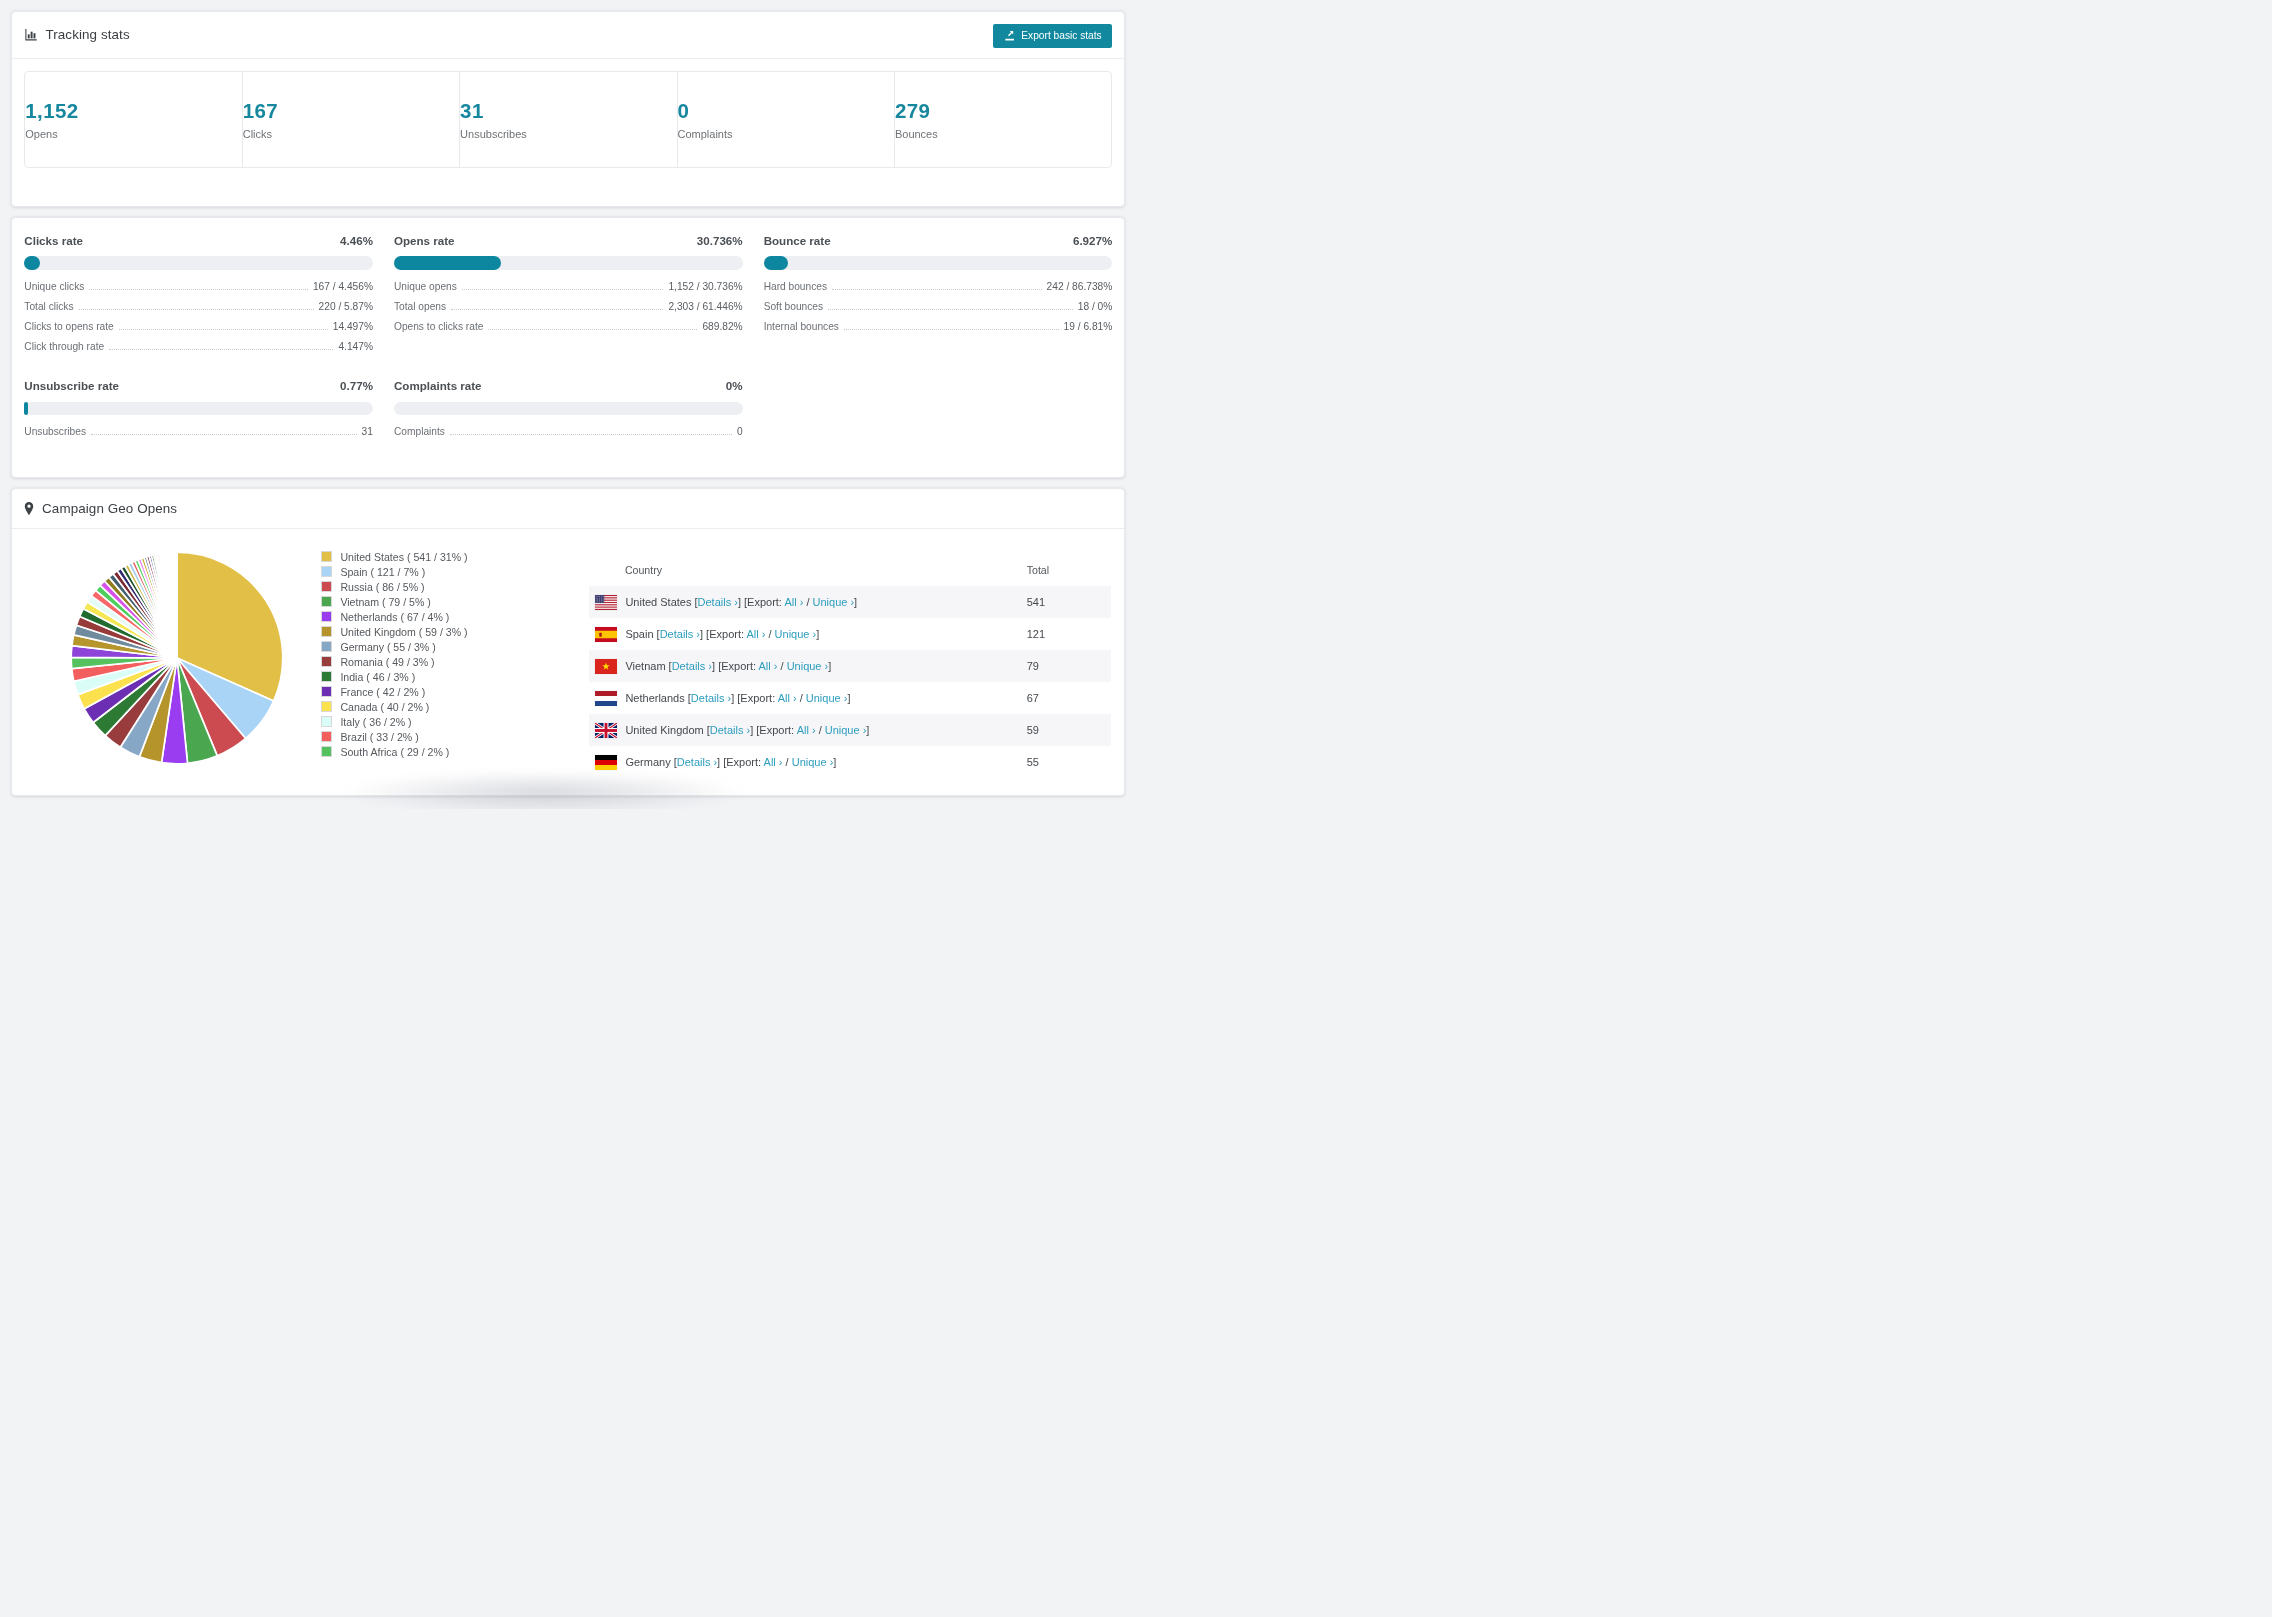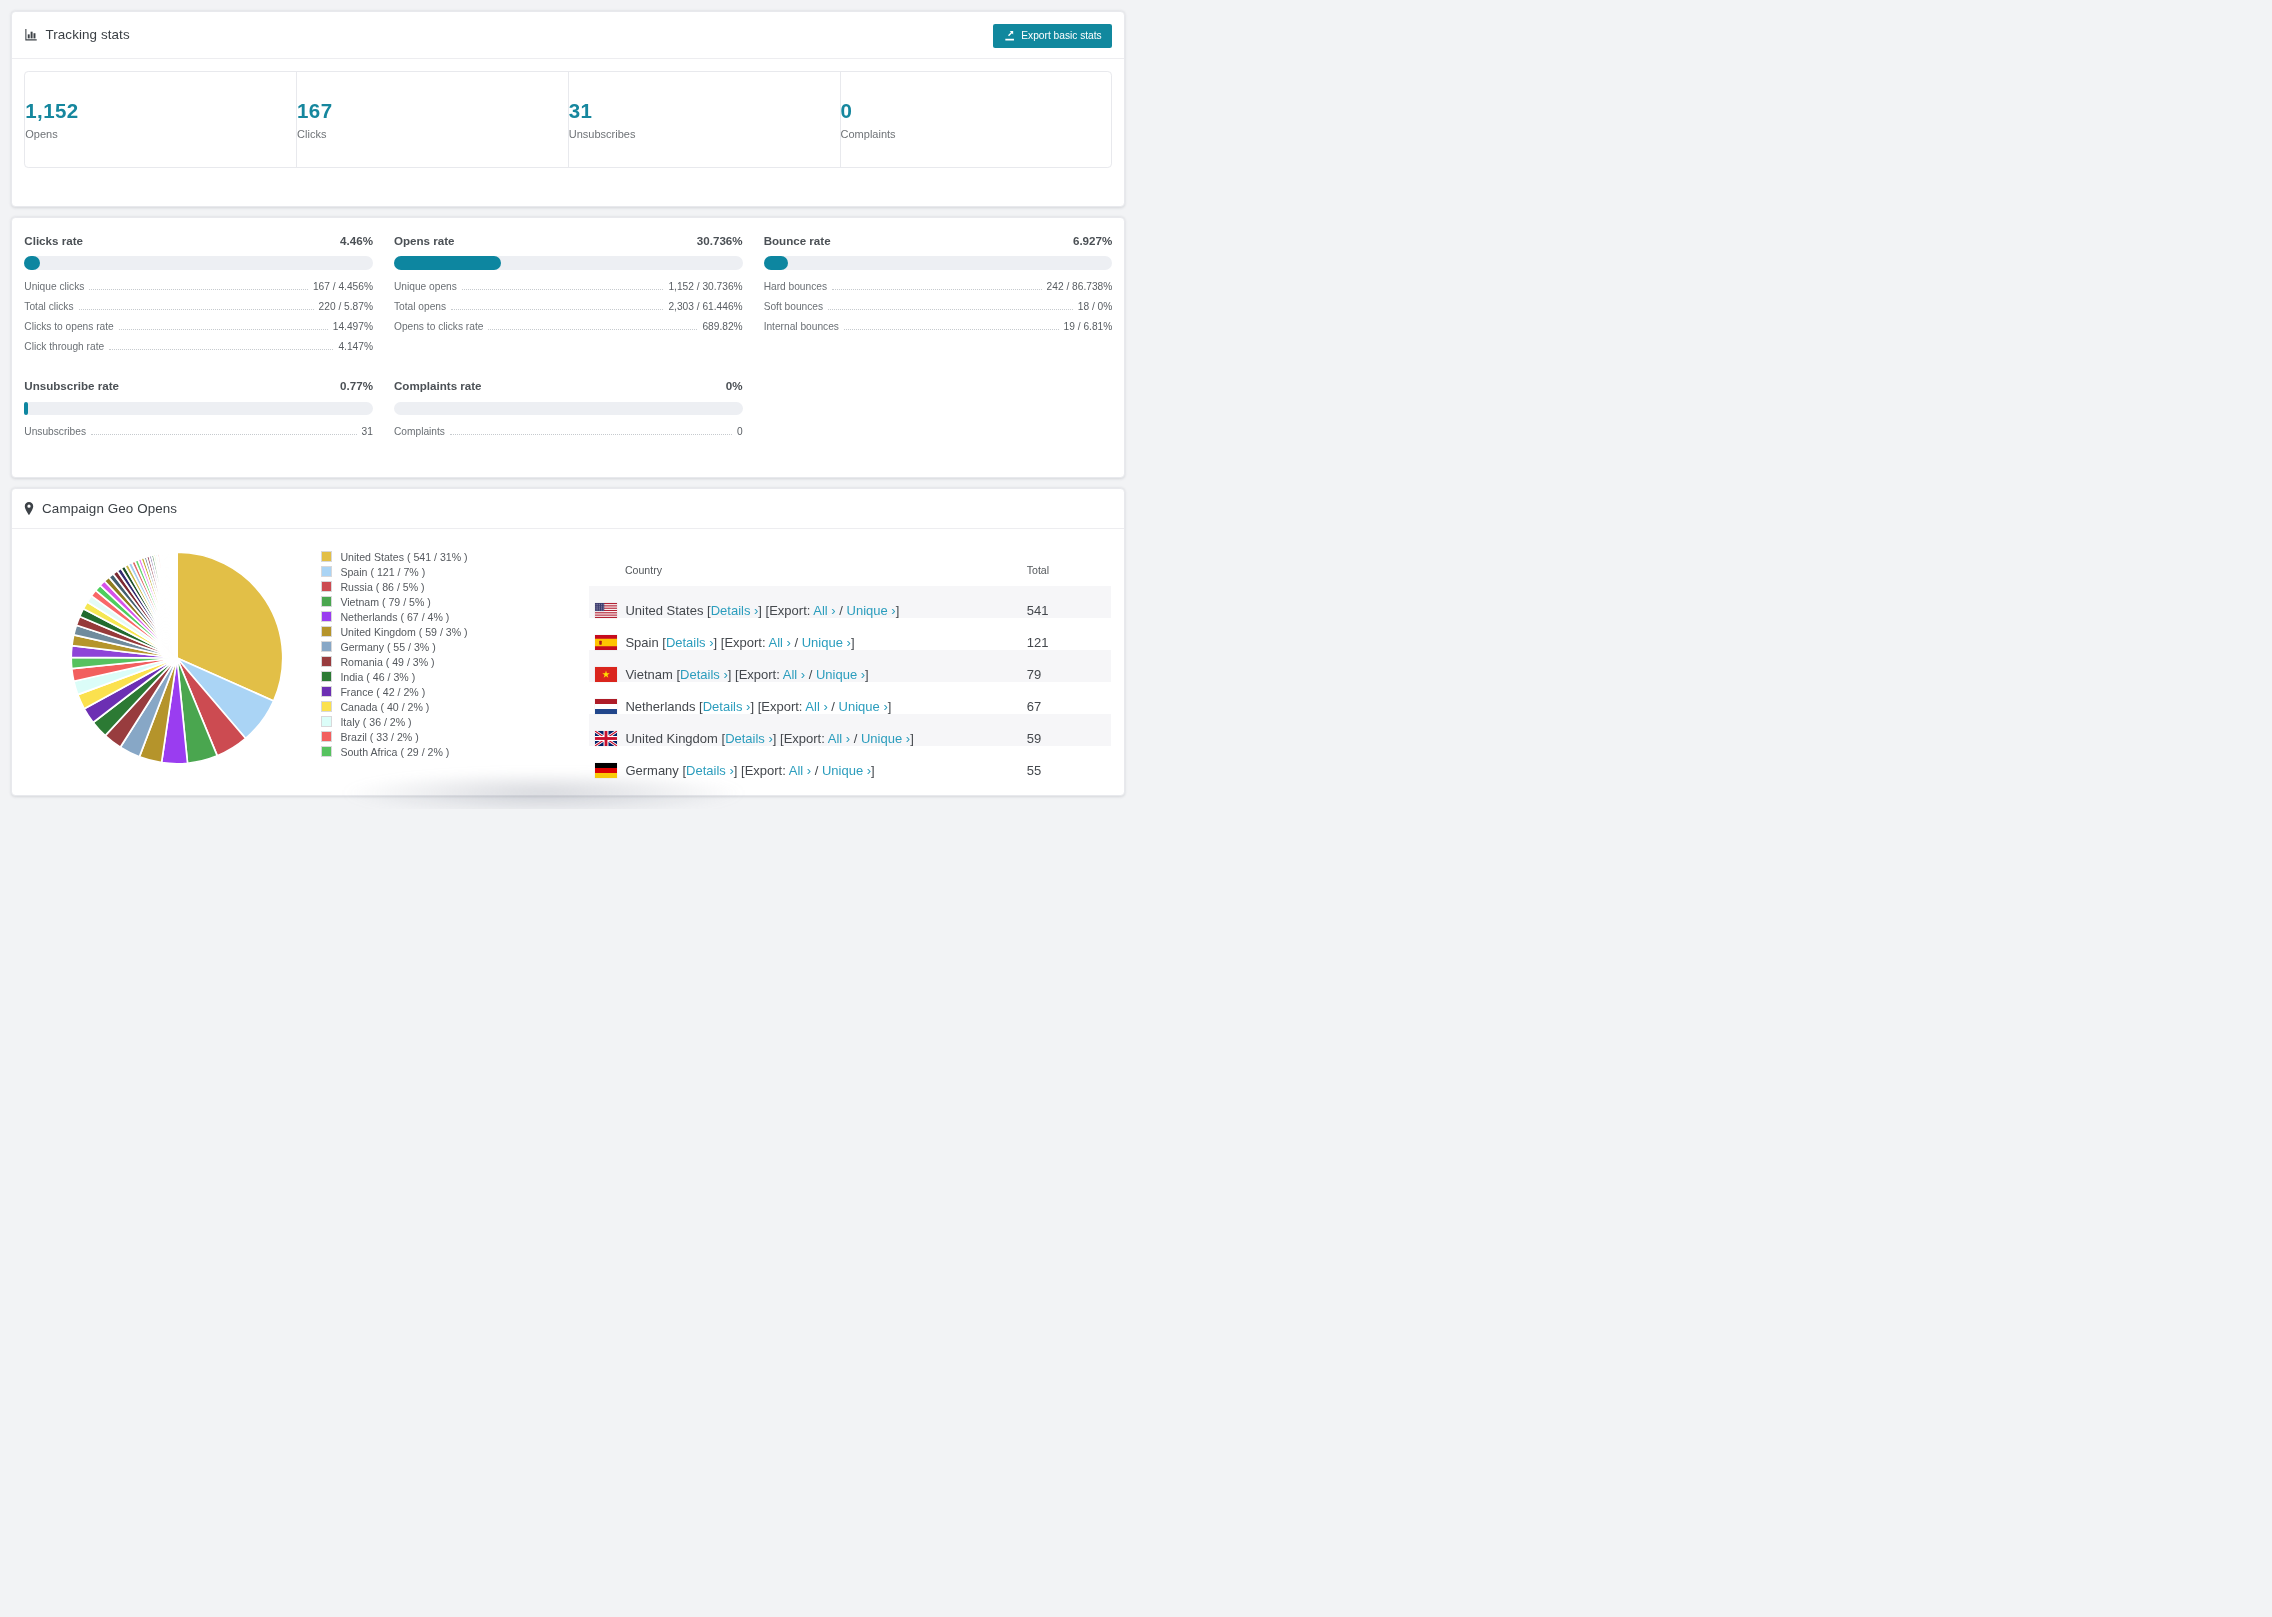--- a/index.html
+++ b/index.html
@@ -47,21 +47,21 @@
   #legend { position:absolute; left:309px; top:20px; list-style:none; }
   .legend-item { display:flex; align-items:center; height:15px; cursor:pointer; }
   .swatch { width:10.6px; height:10.6px; border:1.4px solid #d8d8da; margin-right:8.5px; flex:none; }
   .legend-label { font-size:10.6px; color:#55595e; white-space:nowrap; }
 
   .geo-table { position:absolute; left:577px; top:25.4px; width:522px; }
   .geo-thead { display:flex; align-items:center; height:32px; padding:0 5.6px; font-size:10.6px; color:#54585c; }
   .th-country { flex:1; padding-left:30px; }
   .th-total { width:79px; }
   .geo-tbody { height:204px; overflow:hidden; }
-  .geo-row { height:32px; display:flex; align-items:flex-end; padding:0 5.6px; font-size:13px; color:#44484d; }
+  .geo-row { height:32px; display:flex; align-items:center; padding:0 5.6px; font-size:11px; color:#44484d; }
   .geo-row:nth-child(odd) { background:#f6f6f8; }
   .cell-country { flex:1; display:flex; align-items:center; }
   .flag { width:22px; height:15px; margin-right:8.5px; flex:none; display:flex; box-shadow:0 0 0 0.4px rgba(0,0,0,.08); }
   .country-text { white-space:nowrap; }
   .lnk { color:#2b9dbd; text-decoration:none; cursor:pointer; }
   .cell-total { width:79px; }
 
   .smudge { position:absolute; left:339px; top:771px; width:409px; height:44px; pointer-events:none;
             background:radial-gradient(ellipse at center, rgba(130,135,150,.32), rgba(130,135,150,0) 70%);
             filter:blur(5px); }
@@ -101,20 +101,24 @@
           <div class="stat-num">167</div>
           <div class="stat-label">Clicks</div>
         </div>
         <div class="stat-cell">
           <div class="stat-num">31</div>
           <div class="stat-label">Unsubscribes</div>
         </div>
         <div class="stat-cell">
           <div class="stat-num">0</div>
           <div class="stat-label">Complaints</div>
+        </div>
+        <div class="stat-cell">
+          <div class="stat-num">279</div>
+          <div class="stat-label">Bounces</div>
         </div>
       </div>
   </section>
 
   <section class="card card-rates">
     <div class="rates-grid" id="ratesGrid">
         <div class="rate-panel">
           <div class="rate-head">
             <span class="rate-title">Clicks rate</span>
             <span class="rate-value">4.46%</span>

